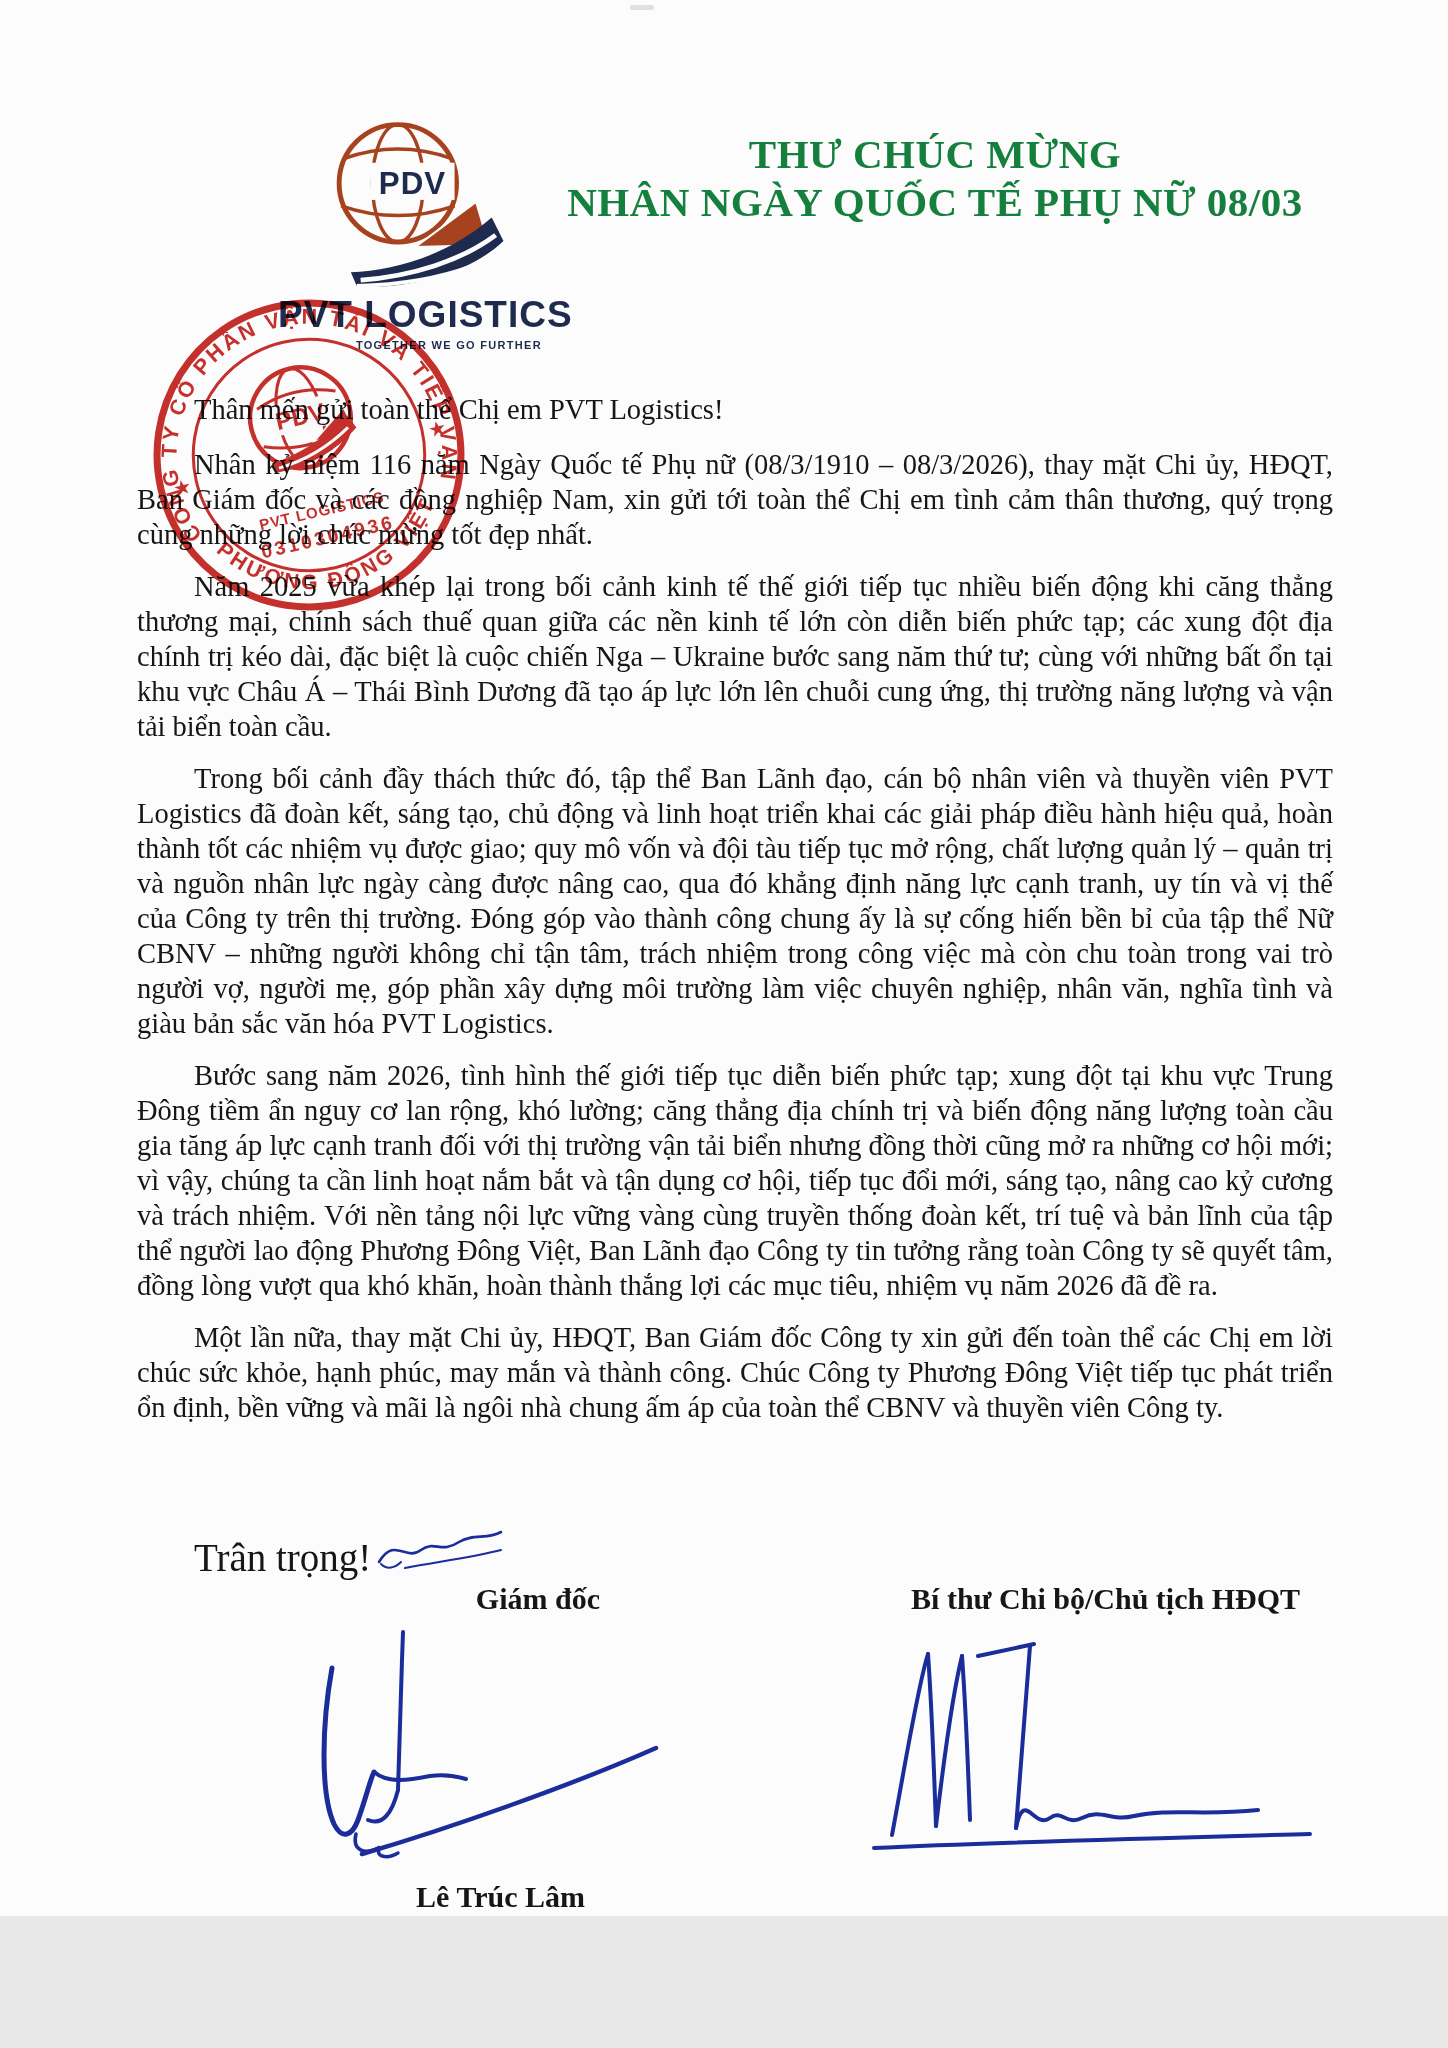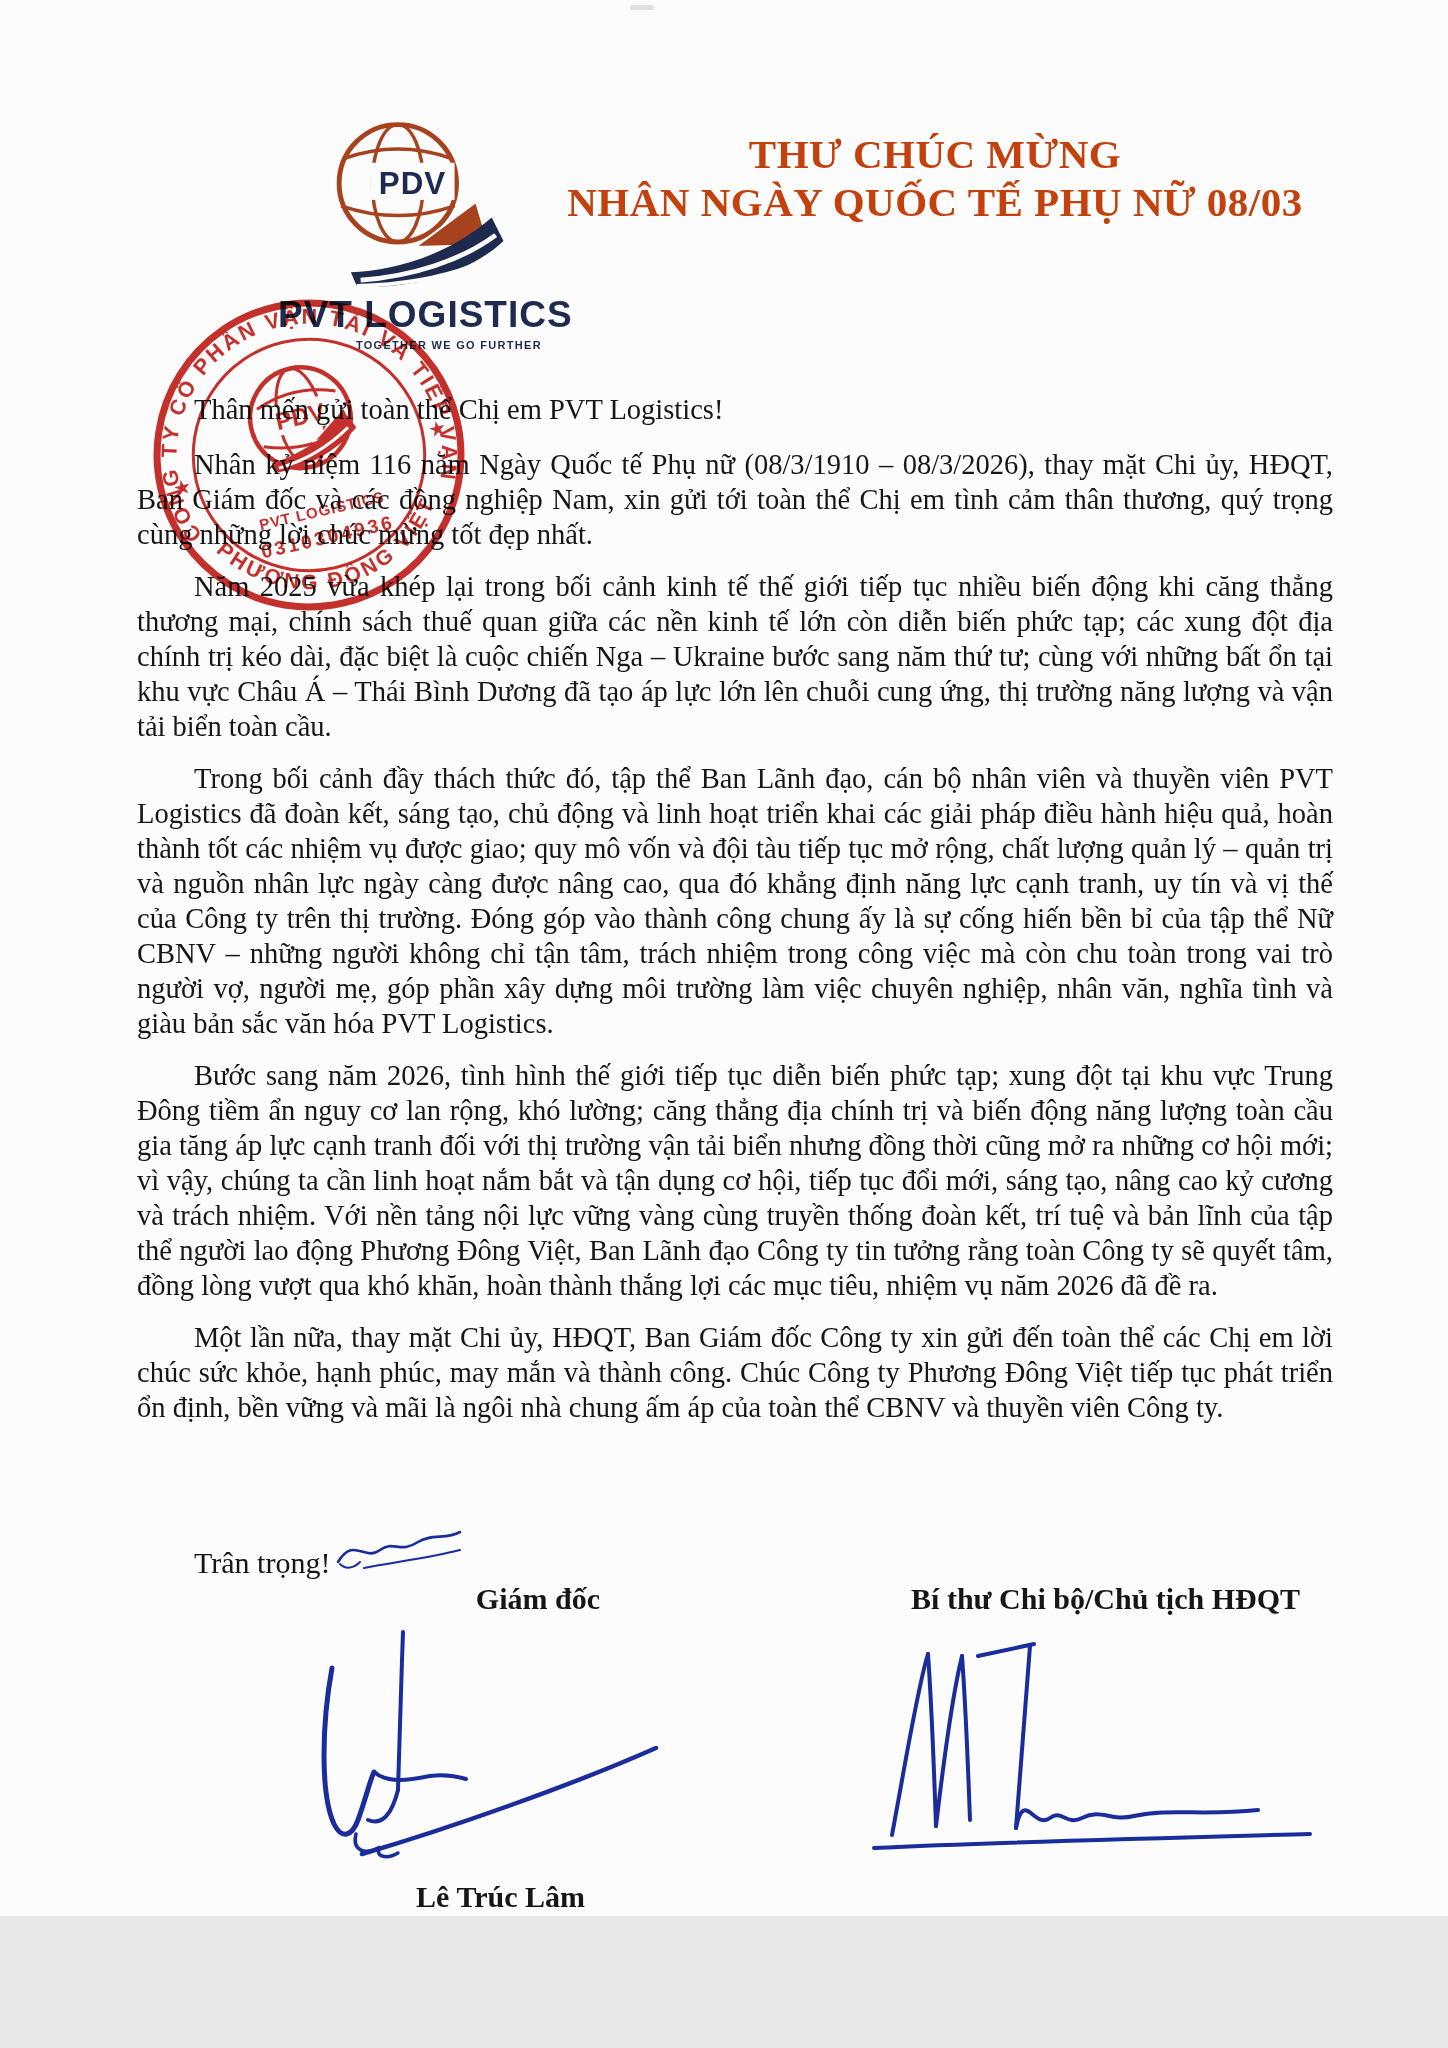--- a/index.html
+++ b/index.html
@@ -13,39 +13,39 @@
 
   
   .logo { position:absolute; left:278px; top:98px; width:268px; text-align:center; }
   .logo svg { display:block; margin:0 auto; }
   .logo-name { font-family:"Liberation Sans", sans-serif; font-weight:bold;
     font-size:37px; letter-spacing:1px; color:#1E2A4E; white-space:nowrap; margin-top:0px; }
   .logo-tagline { font-family:"Liberation Sans", sans-serif; font-weight:bold;
     font-size:11px; letter-spacing:1.3px; color:#1E2A4E; text-align:right; margin-top:3px; padding-right:4px; }
 
   .title-block { position:absolute; left:520px; top:130px; width:830px;
-    text-align:center; color:#c2410c; font-weight:bold; }
+    text-align:center; color:#15803d; font-weight:bold; }
   .title-line1 { font-size:41px; line-height:48px; letter-spacing:.5px; }
   .title-line2 { font-size:41px; line-height:48px; letter-spacing:.5px; }
 
   .dateline { position:absolute; top:246px; right:115px; font-style:italic; font-weight:bold;
     font-size:31px; }
 
   
   .stamp { position:absolute; left:148px; top:294px; width:322px; height:322px;
     transform:rotate(-13deg); mix-blend-mode:multiply; opacity:.93; z-index:5; }
 
   
   .body-text { position:absolute; left:137px; top:392px; width:1196px; z-index:2; }
   .body-text p { margin:0 0 17px 0; font-size:28.5px; line-height:35px;
     text-align:justify; text-indent:57px; }
   .body-text p.greeting { text-align:left; margin-bottom:20px; }
 
   .closing-row { position:absolute; left:194px; top:1520px; z-index:2;
-    font-size:30px; display:flex; align-items:flex-end; }
+    font-size:39px; display:flex; align-items:flex-end; }
   .closing-row svg { margin-left:4px; margin-bottom:6px; }
 
   
   .sig-title { position:absolute; top:1582px; font-weight:bold; font-size:30px; text-align:right; z-index:2; }
   .sig-title.left  { left:170px; width:430px; }
   .sig-title.right { left:700px; width:600px; }
   .sig-svg { position:absolute; z-index:2; }
   .sig-svg.left  { left:240px; top:1628px; }
   .sig-svg.right { left:862px; top:1630px; }
   .sig-name { position:absolute; top:1880px; font-weight:bold; font-size:30px; text-align:right; z-index:2; }

